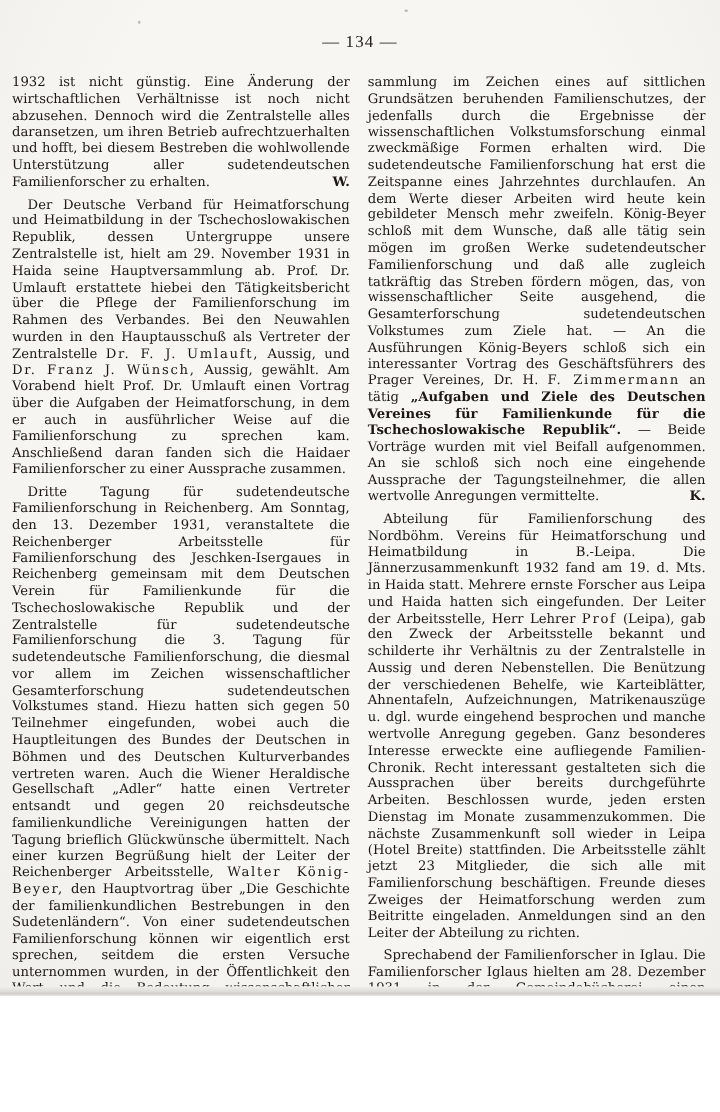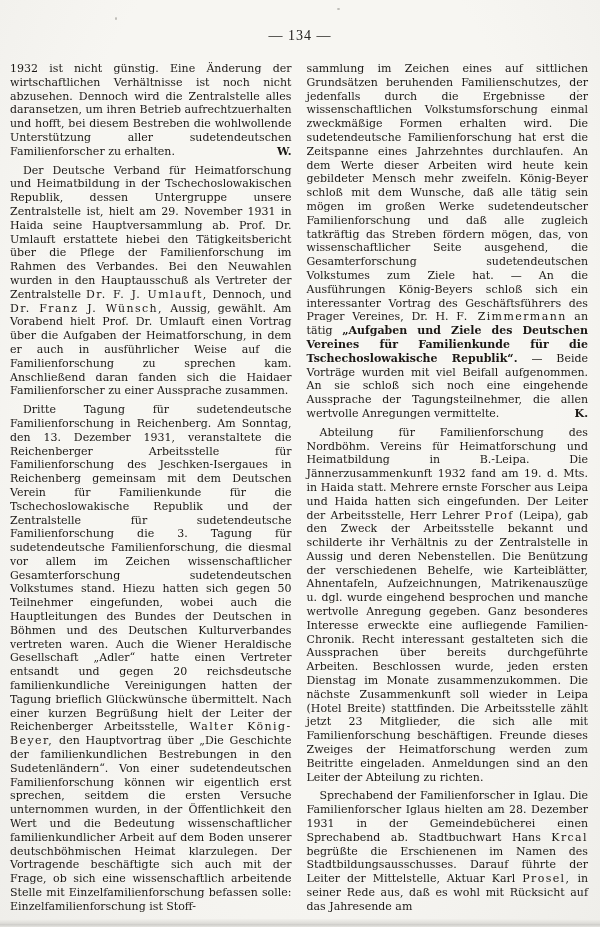--- a/index.html
+++ b/index.html
@@ -1,18 +1,18 @@
 <!DOCTYPE html>
 <html lang="de"><head>
 <meta charset="utf-8">
 <style>
   html,body{margin:0;padding:0;}
   .page{
     position:relative;
-    width:600px;height:927px;
+    width:600px;height:830px;
     background:
       radial-gradient(ellipse at 50% 40%, #f7f6f2 60%, #efeeea 100%);
     overflow:hidden;
     color:#1b1917;
     font-family:"DejaVu Serif","Liberation Serif",serif;
   }
   .page-header{
     position:absolute;top:28px;left:0;width:100%;
     text-align:center;
     font-family:"Liberation Serif",serif;
@@ -64,21 +64,21 @@
   <div class="columns">
 
     <div class="col">
       <p><span>1932 ist nicht günstig. Eine Änderung der wirtschaftlichen Verhältnisse ist noch nicht abzusehen. Dennoch wird die Zentralstelle alles daransetzen, um ihren Betrieb aufrechtzuerhalten und hofft, bei diesem Bestreben die wohlwollende Unterstützung aller sudetendeutschen Familienforscher zu erhalten.</span>
         <span class="sig">W.</span></p>
 
       <p class="indent">
         <span class="lead">Der Deutsche Verband für Heimatforschung und Heimatbildung in der Tschechoslowakischen Republik,</span>
         <span>dessen Untergruppe unsere Zentralstelle ist, hielt am 29. November 1931 in Haida seine Hauptversammlung ab. Prof. Dr. Umlauft erstattete hiebei den Tätigkeitsbericht über die Pflege der Familienforschung im Rahmen des Verbandes. Bei den Neuwahlen wurden in den Hauptausschuß als Vertreter der Zentralstelle</span>
         <span class="sp">Dr. F. J. Umlauft,</span>
-        <span>Dennoch, und</span>
+        <span>Aussig, und</span>
         <span class="sp">Dr. Franz J. Wünsch,</span>
         <span>Aussig, gewählt. Am Vorabend hielt Prof. Dr. Umlauft einen Vortrag über die Aufgaben der Heimatforschung, in dem er auch in ausführlicher Weise auf die Familienforschung zu sprechen kam. Anschließend daran fanden sich die Haidaer Familienforscher zu einer Aussprache zusammen.</span>
       </p>
 
       <p class="indent">
         <span class="lead">Dritte Tagung für sudetendeutsche Familienforschung in Reichenberg.</span>
         <span>Am Sonntag, den 13. Dezember 1931, veranstaltete die Reichenberger Arbeitsstelle für Familienforschung des Jeschken-Isergaues in Reichenberg gemeinsam mit dem Deutschen Verein für Familienkunde für die Tschechoslowakische Republik und der Zentralstelle für sudetendeutsche Familienforschung die 3. Tagung für sudetendeutsche Familienforschung, die diesmal vor allem im Zeichen wissenschaftlicher Gesamterforschung sudetendeutschen Volkstumes stand. Hiezu hatten sich gegen 50 Teilnehmer eingefunden, wobei auch die Hauptleitungen des Bundes der Deutschen in Böhmen und des Deutschen Kulturverbandes vertreten waren. Auch die Wiener Heraldische Gesellschaft „Adler“ hatte einen Vertreter entsandt und gegen 20 reichsdeutsche familienkundliche Vereinigungen hatten der Tagung brieflich Glückwünsche übermittelt. Nach einer kurzen Begrüßung hielt der Leiter der Reichenberger Arbeitsstelle,</span>
         <span class="sp">Walter König-Beyer,</span>
         <span>den Hauptvortrag über „Die Geschichte der familienkundlichen Bestrebungen in den Sudetenländern“. Von einer sudetendeutschen Familienforschung können wir eigentlich erst sprechen, seitdem die ersten Versuche unternommen wurden, in der Öffentlichkeit den Wert und die Bedeutung wissenschaftlicher familienkundlicher Arbeit auf dem Boden unserer deutschböhmischen Heimat klarzulegen. Der Vortragende beschäftigte sich auch mit der Frage, ob sich eine wissenschaftlich arbeitende Stelle mit Einzelfamilienforschung befassen solle: Einzelfamilienforschung ist Stoff-</span>
       </p>

